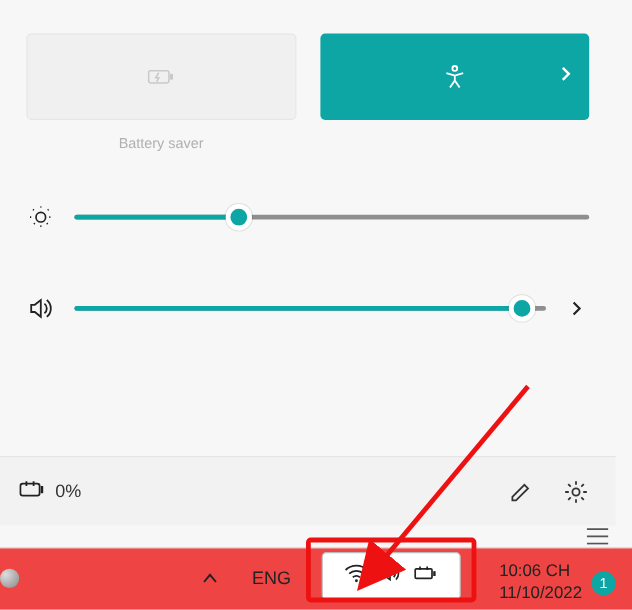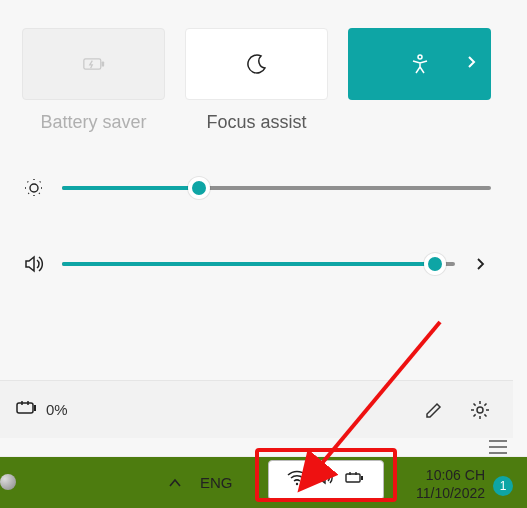--- a/index.html
+++ b/index.html
@@ -49,21 +49,21 @@
   .tile.off {
     background: #ffffff;
     border: 1px solid #eaeaea;
   }
   .tile.on {
     background: #0ea5a5;
     color: #fff;
   }
   .tile-icon { width: 22px; height: 22px; display:flex; align-items:center; justify-content:center; }
   .tile-label {
-    font-size: 18px;
+    font-size: 12px;
     color: #5a5a5a;
     text-align: right;
   }
   .tile-label.disabled { color: #b0b0b0; }
   .chevron-tile { position: absolute; right: 14px; top: 50%; transform: translateY(-50%); }
 
   .sliders { padding: 44px 22px 0 22px; display:flex; flex-direction:column; gap: 54px; }
   .slider-row { display:flex; align-items:center; gap: 16px; }
   .slider-icon { width: 24px; flex: 0 0 24px; display:flex; align-items:center; justify-content:center; color:#222; }
   .slider-track {
@@ -101,26 +101,26 @@
     gap: 12px;
   }
   .status-left { display:flex; align-items:center; gap: 8px; font-size:15px; color:#333; }
   .status-spacer { flex:1; }
   .icon-btn { width:34px; height:34px; display:flex; align-items:center; justify-content:center; color:#333; border-radius:4px; }
 
   .taskbar {
     position:absolute;
     left:0; right:0; bottom:0;
     height: 52px;
-    background: #4d7c0f;
+    background: #ef4444;
     border-top: 1px solid #eee;
     display:flex;
     align-items:center;
     padding: 0 8px;
-    gap: 10px;
+    gap: 20px;
   }
   .avatar { width:16px; height:16px; border-radius:50%; background: radial-gradient(circle at 30% 30%, #ddd, #888); position:absolute; left:0; bottom:18px; }
   .tray-expand { margin-left: 160px; }
   .lang { font-size:15px; color:#222; margin-left:8px; }
   .tray-box-highlight {
     position:absolute;
     left: 255px;
     bottom: 6px;
     width: 142px;
     height: 54px;
@@ -137,21 +137,21 @@
     height: 40px;
     border: 1px solid #bbb;
     border-radius: 4px;
     background:#fff;
     display:flex;
     align-items:center;
     justify-content:center;
     gap:10px;
     z-index:10;
   }
-  .clock { position:absolute; right: 42px; bottom: 6px; text-align:right; font-size:14px; color:#222; line-height:1.3; }
+  .clock { position:absolute; right: 42px; bottom: 6px; text-align:left; font-size:14px; color:#222; line-height:1.3; }
   .notif-badge {
     position:absolute; right: 14px; bottom: 12px;
     width: 20px; height:20px; border-radius:50%;
     background:#0ea5a5;
     color:#fff; font-size:12px;
     display:flex; align-items:center; justify-content:center;
   }
   .arrow-annotation {
     position:absolute;
     z-index:60;
@@ -176,30 +176,20 @@
           <svg width="26" height="18" viewBox="0 0 26 18" fill="none" stroke="#c9c9c9" stroke-width="1.5">
             <rect x="1" y="3" width="20" height="12" rx="2"></rect>
             <rect x="22" y="6" width="3" height="6" rx="1" fill="#c9c9c9" stroke="none"></rect>
             <path d="M11 5 L8 10 L11 10 L9 14" stroke="#c9c9c9"></path>
           </svg>
         </span>
       </div>
       <div class="tile-label disabled">Battery saver</div>
     </div>
 
-    <div class="tile-col">
-      <div class="tile off">
-        <span class="tile-icon">
-          <svg width="22" height="22" viewBox="0 0 22 22" fill="none" stroke="#222" stroke-width="1.5">
-            <path d="M15 3 A9 9 0 1 0 19 15 A7 7 0 0 1 15 3 Z"></path>
-          </svg>
-        </span>
-      </div>
-      <div class="tile-label">Focus assist</div>
-    </div>
 
     <div class="tile-col">
       <div class="tile on">
         <span class="tile-icon">
           <svg width="20" height="20" viewBox="0 0 20 20" fill="none" stroke="#fff" stroke-width="1.5">
             <circle cx="10" cy="3" r="2"></circle>
             <path d="M3 7 L10 9 L17 7 M10 9 L10 13 M10 13 L6 19 M10 13 L14 19"></path>
           </svg>
         </span>
         <span class="chevron-tile">

